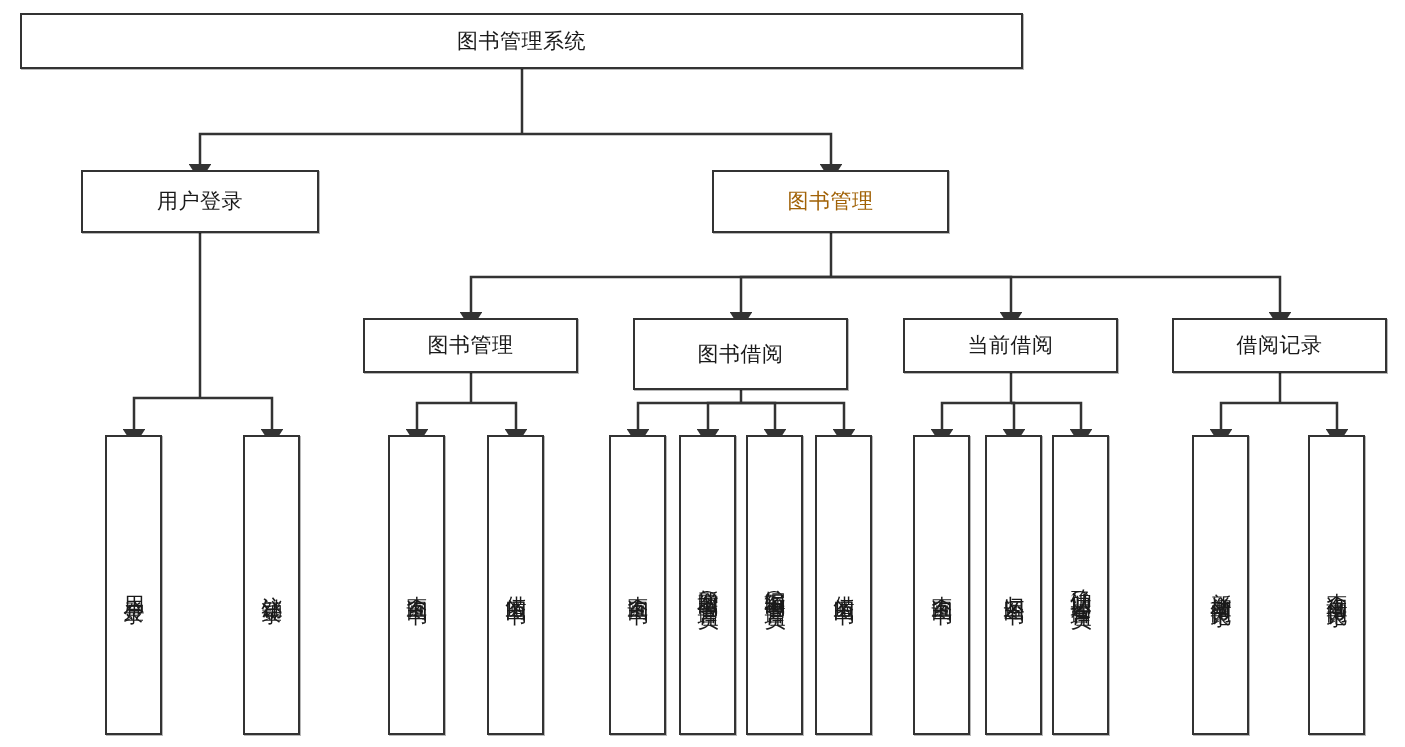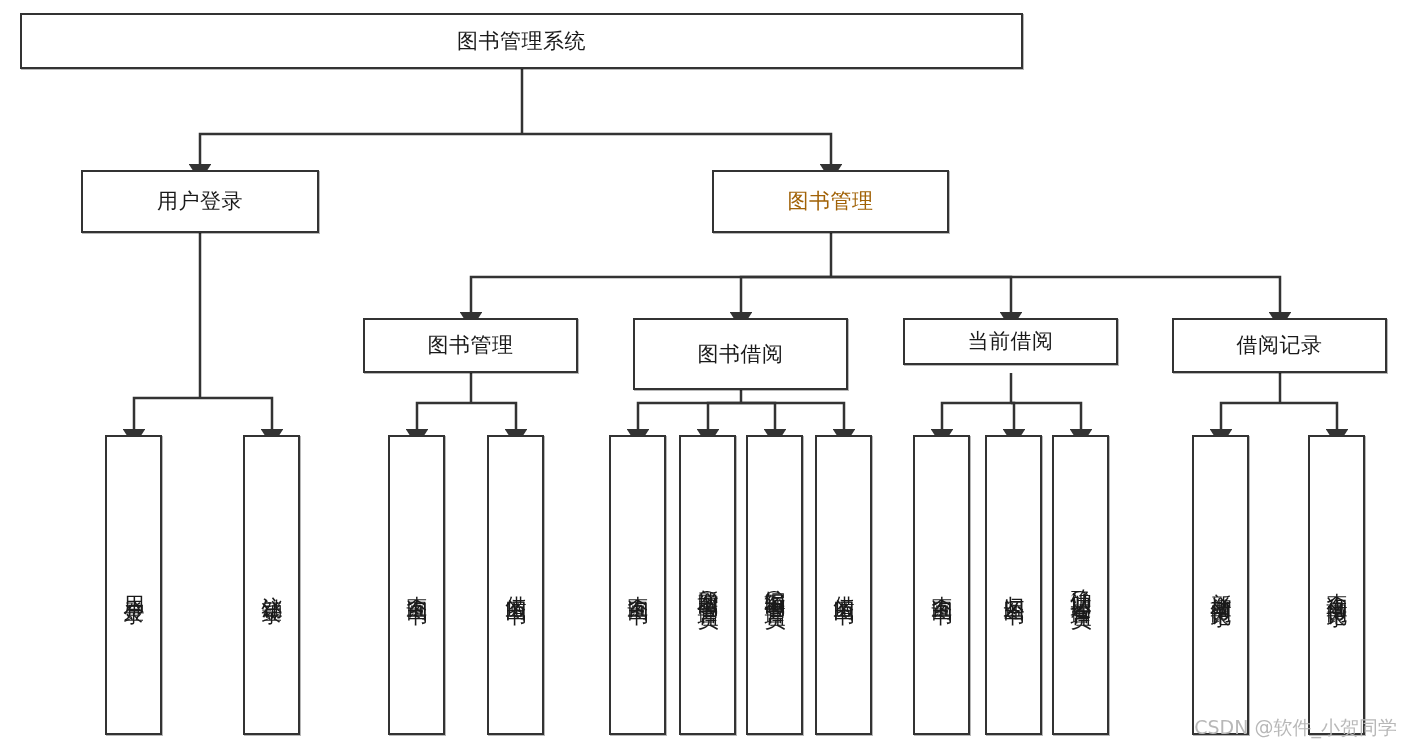--- a/index.html
+++ b/index.html
@@ -122,21 +122,21 @@
       </div>
       <div class="node-box horizontal" style="left: 712px; top: 170px; width: 237px; height: 63px; border-color: rgb(51, 51, 51); background: rgb(255, 255, 255);">
         <span class="node-label" style="color: #a16207;">图书管理</span>
       </div>
       <div class="node-box horizontal" style="left: 363px; top: 318px; width: 215px; height: 55px; border-color: rgb(51, 51, 51); background: rgb(255, 255, 255);">
         <span class="node-label" style="color: rgb(26, 26, 26);">图书管理</span>
       </div>
       <div class="node-box horizontal" style="left: 633px; top: 318px; width: 215px; height: 72px; border-color: rgb(51, 51, 51); background: rgb(255, 255, 255);">
         <span class="node-label" style="color: rgb(26, 26, 26);">图书借阅</span>
       </div>
-      <div class="node-box horizontal" style="left: 903px; top: 318px; width: 215px; height: 47px; border-color: rgb(51, 51, 51); background: rgb(255, 255, 255);">
+      <div class="node-box horizontal" style="left: 903px; top: 318px; width: 215px; height: 55px; border-color: rgb(51, 51, 51); background: rgb(255, 255, 255);">
         <span class="node-label" style="color: rgb(26, 26, 26);">当前借阅</span>
       </div>
       <div class="node-box horizontal" style="left: 1172px; top: 318px; width: 215px; height: 55px; border-color: rgb(51, 51, 51); background: rgb(255, 255, 255);">
         <span class="node-label" style="color: rgb(26, 26, 26);">借阅记录</span>
       </div>
       <div class="node-box vertical" style="left: 105px; top: 435px; width: 57px; height: 300px; border-color: rgb(51, 51, 51); background: rgb(255, 255, 255);">
         <span class="node-label" style="color: rgb(26, 26, 26);">用户登录</span>
       </div>
       <div class="node-box vertical" style="left: 243px; top: 435px; width: 57px; height: 300px; border-color: rgb(51, 51, 51); background: rgb(255, 255, 255);">
         <span class="node-label" style="color: rgb(26, 26, 26);">注销登录</span>
@@ -169,14 +169,13 @@
         <span class="node-label" style="color: rgb(26, 26, 26);">确认归还（管理员）</span>
       </div>
       <div class="node-box vertical" style="left: 1192px; top: 435px; width: 57px; height: 300px; border-color: rgb(51, 51, 51); background: rgb(255, 255, 255);">
         <span class="node-label" style="color: rgb(26, 26, 26);">新增借阅记录</span>
       </div>
       <div class="node-box vertical" style="left: 1308px; top: 435px; width: 57px; height: 300px; border-color: rgb(51, 51, 51); background: rgb(255, 255, 255);">
         <span class="node-label" style="color: rgb(26, 26, 26);">查询借阅记录</span>
       </div>
     </div>
 
-  <div id="watermark">CSDN @软件_小贺同学</div>
 </div>
 
 </body></html>

